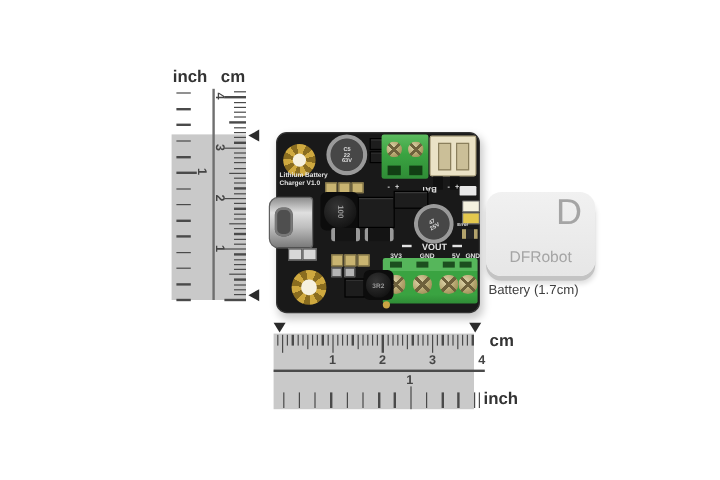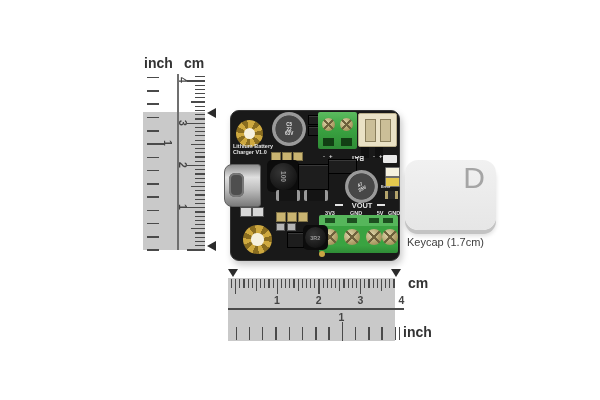--- a/index.html
+++ b/index.html
@@ -171,22 +171,23 @@
     <div class="ind" style="left:72px;top:114px;width:25px;height:25px">
       <div class="coil" style="width:21px;height:21px">
         <span class="itext" style="font-size:9px;transform:scale(.6)">3R2</span>
       </div>
     </div>
     <div class="abs" style="left:88px;top:140px;width:6px;height:6px;border-radius:50%;background:#caa544"></div>
   </div>
 
   <div id="keycap">
     <div class="letter">D</div>
+    <div class="brand">DFRobot</div>
   </div>
-  <div class="caption">Keycap (1.7cm)</div>
+  <div class="caption">Battery (1.7cm)</div>
 
   <div class="tri-down" style="left:227.5px;top:269px"></div>
   <div class="tri-down" style="left:390.5px;top:269px"></div>
   <div class="band" style="left:228px;top:278px;width:167px;height:63px"></div>
   <div class="num" style="left:277px;top:300px">1</div>
   <div class="num" style="left:318.7px;top:300px">2</div>
   <div class="num" style="left:360.4px;top:300px">3</div>
   <div class="num" style="left:401.5px;top:300px">4</div>
   <div class="lbl-big" style="left:408px;top:275px">cm</div>
   <div class="abs" style="left:228px;top:308px;width:176px;height:1.6px;background:#4a4a4a"></div>

